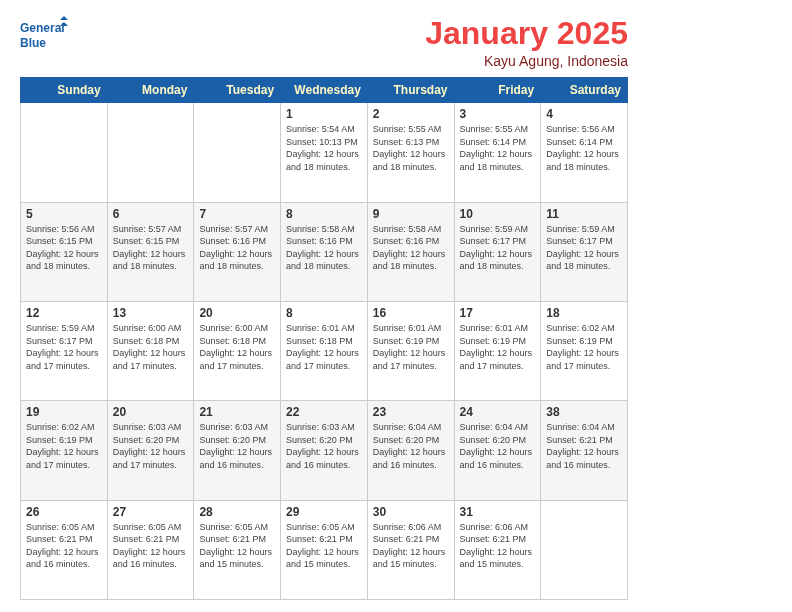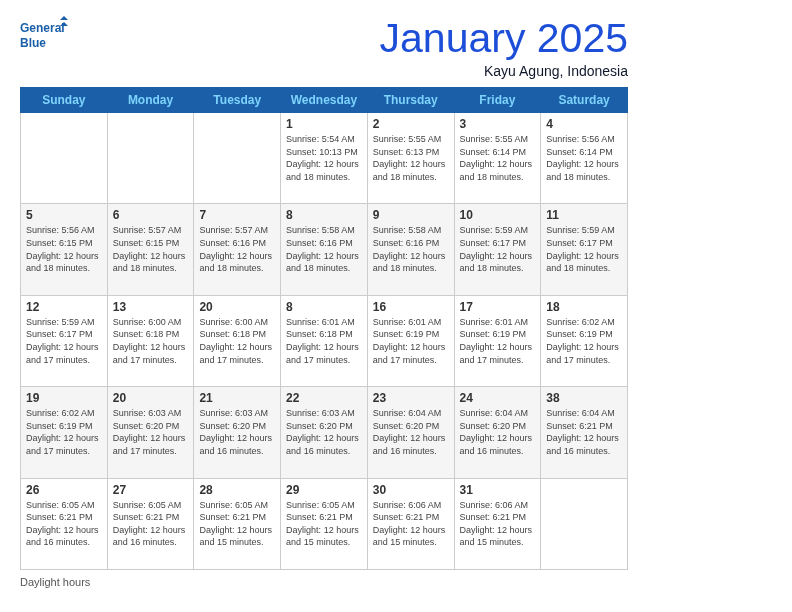--- a/index.html
+++ b/index.html
@@ -6,63 +6,63 @@
     body {
       font-family: Arial, sans-serif;
       background: #fff;
       width: 792px;
       height: 612px;
       overflow: hidden;
     }
     .page {
       width: 648px;
       height: 612px;
-      padding: 16px 20px 24px 20px;
+      padding: 16px 20px 12px 20px;
       display: flex;
       flex-direction: column;
     }
     .header {
       display: flex;
       justify-content: space-between;
       align-items: flex-start;
       margin-bottom: 8px;
     }
     .logo {
       display: flex;
       align-items: center;
       gap: 4px;
     }
     .title-block {
       text-align: right;
     }
     .main-title {
-      font-size: 41px;
-      font-weight: 400;
-      color: #1d4ed8;
+      font-size: 32px;
+      font-weight: 700;
+      color: #ef4444;
       line-height: 1.1;
     }
     .subtitle {
       font-size: 14px;
-      color: #0f172a;
+      color: #7f1d1d;
       margin-top: 2px;
     }
     .calendar {
       flex: 1;
       border: 1px solid #ccc;
       border-collapse: collapse;
       width: 100%;
       table-layout: fixed;
     }
     .calendar th {
       background: #1a5fa8;
-      color: #7dd3fc;
+      color: #fef9c3;
       font-size: 12px;
       font-weight: bold;
       padding: 5px 6px;
-      text-align: center;
+      text-align: right;
       border: 1px solid #1a5fa8;
     }
     .calendar td {
       border: 1px solid #ccc;
       vertical-align: top;
       padding: 4px 5px;
       font-size: 9.5px;
       color: #333;
       height: 80px;
     }
@@ -350,14 +350,13 @@
             <div class="day-info" style="white-space: pre-line;">Sunrise: 6:06 AM
 Sunset: 6:21 PM
 Daylight: 12 hours
 and 15 minutes.</div>
           </td>
           <td></td>
         </tr>
       </tbody>
   </table>
 
-  <div class="footer">Daylight hours</div>
 </div>
 
 </body></html>

